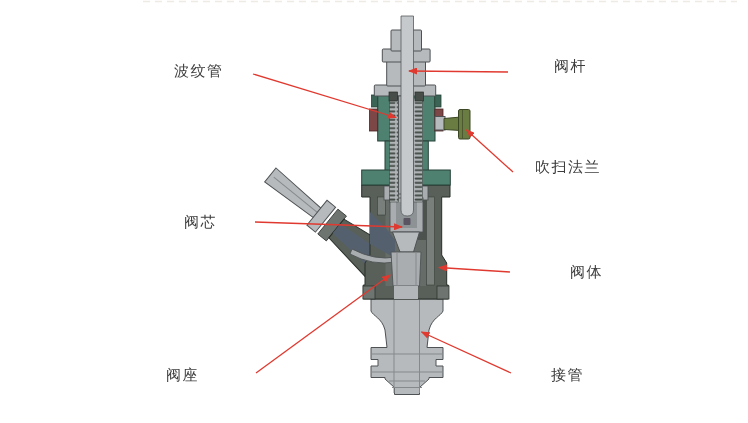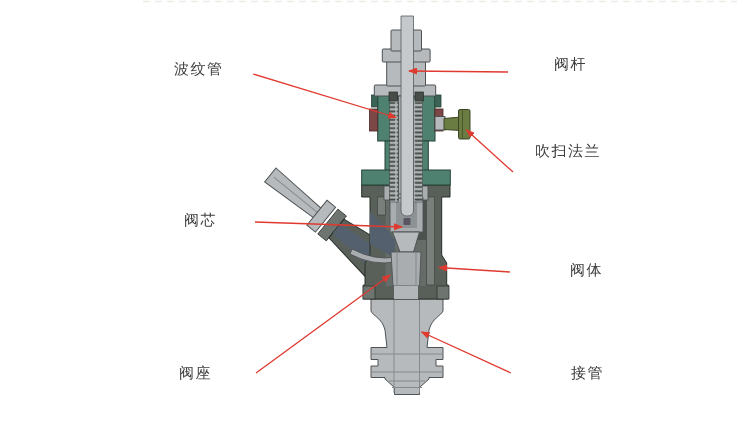--- a/index.html
+++ b/index.html
@@ -11,21 +11,20 @@
     font-family:"DejaVu Sans", sans-serif;
   }
   #drawing{position:absolute;left:0;top:0;}
   .label{
     position:absolute;
     font-size:15px;
     letter-spacing:1.5px;
     color:var(--label-text,#3d3d3d);
     white-space:nowrap;
     line-height:18px;
-    font-family:Liberation Mono, monospace;
   }
   
   .metal   {fill:var(--metal-light,#b7babc);stroke:#4e5254;stroke-width:1;}
   .metal2  {fill:#a9adaf;stroke:#4e5254;stroke-width:0.9;}
   .metal3  {fill:#c6c9cb;stroke:#565b5d;stroke-width:0.8;}
   .dark    {fill:var(--body-dark,#586059);stroke:#272e29;stroke-width:1;}
   .darkmid {fill:#6e746f;stroke:#2f3531;stroke-width:0.8;}
   .cavity  {fill:#666d68;stroke:none;}
   .liner   {fill:#79807b;stroke:#2f3531;stroke-width:0.5;}
   .green   {fill:var(--bonnet-green,#4f8171);stroke:#274238;stroke-width:1;}
@@ -140,18 +139,18 @@
       <path class="leader" d="M513,172 L466.5,130"></path>
       <path class="leader" d="M255,222 L402,227"></path>
       <path class="leader" d="M510,272 L439,267.5"></path>
       <path class="leader" d="M256,373 L390,275"></path>
       <path class="leader" d="M511,373 L421.5,332"></path>
     </g>
   </svg>
 
   <div class="label" style="left:174px;top:62px;">波纹管</div>
   <div class="label" style="left:554px;top:57px;">阀杆</div>
-  <div class="label" style="left:535px;top:144px;">吹扫法兰</div>
+  <div class="label" style="left:535px;top:158px;">吹扫法兰</div>
   <div class="label" style="left:184px;top:213px;">阀芯</div>
   <div class="label" style="left:551px;top:263px;margin-left:19px;">阀体</div>
-  <div class="label" style="left:179px;top:366px;">阀座</div>
-  <div class="label" style="left:551px;top:366px;margin-left:20px;">接管</div>
+  <div class="label" style="left:166px;top:366px;">阀座</div>
+  <div class="label" style="left:551px;top:366px;">接管</div>
 </div>
 
 </body></html>

